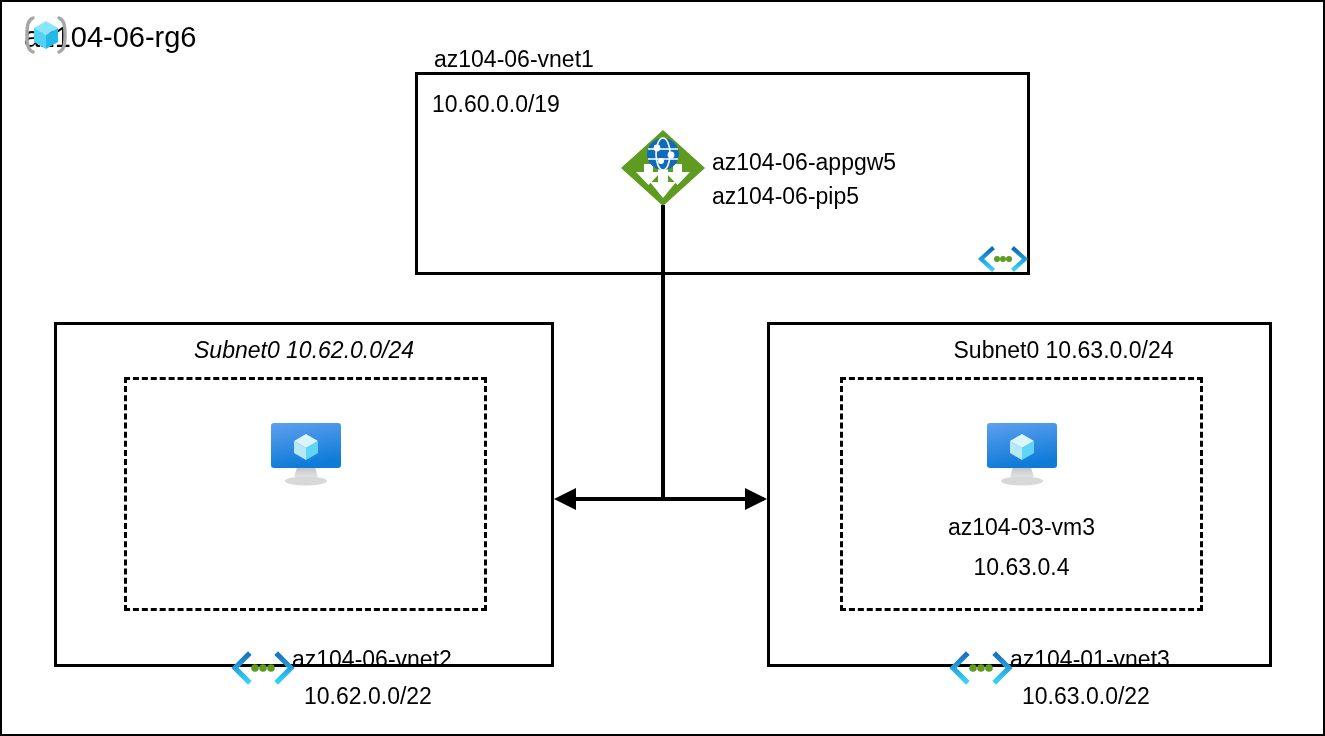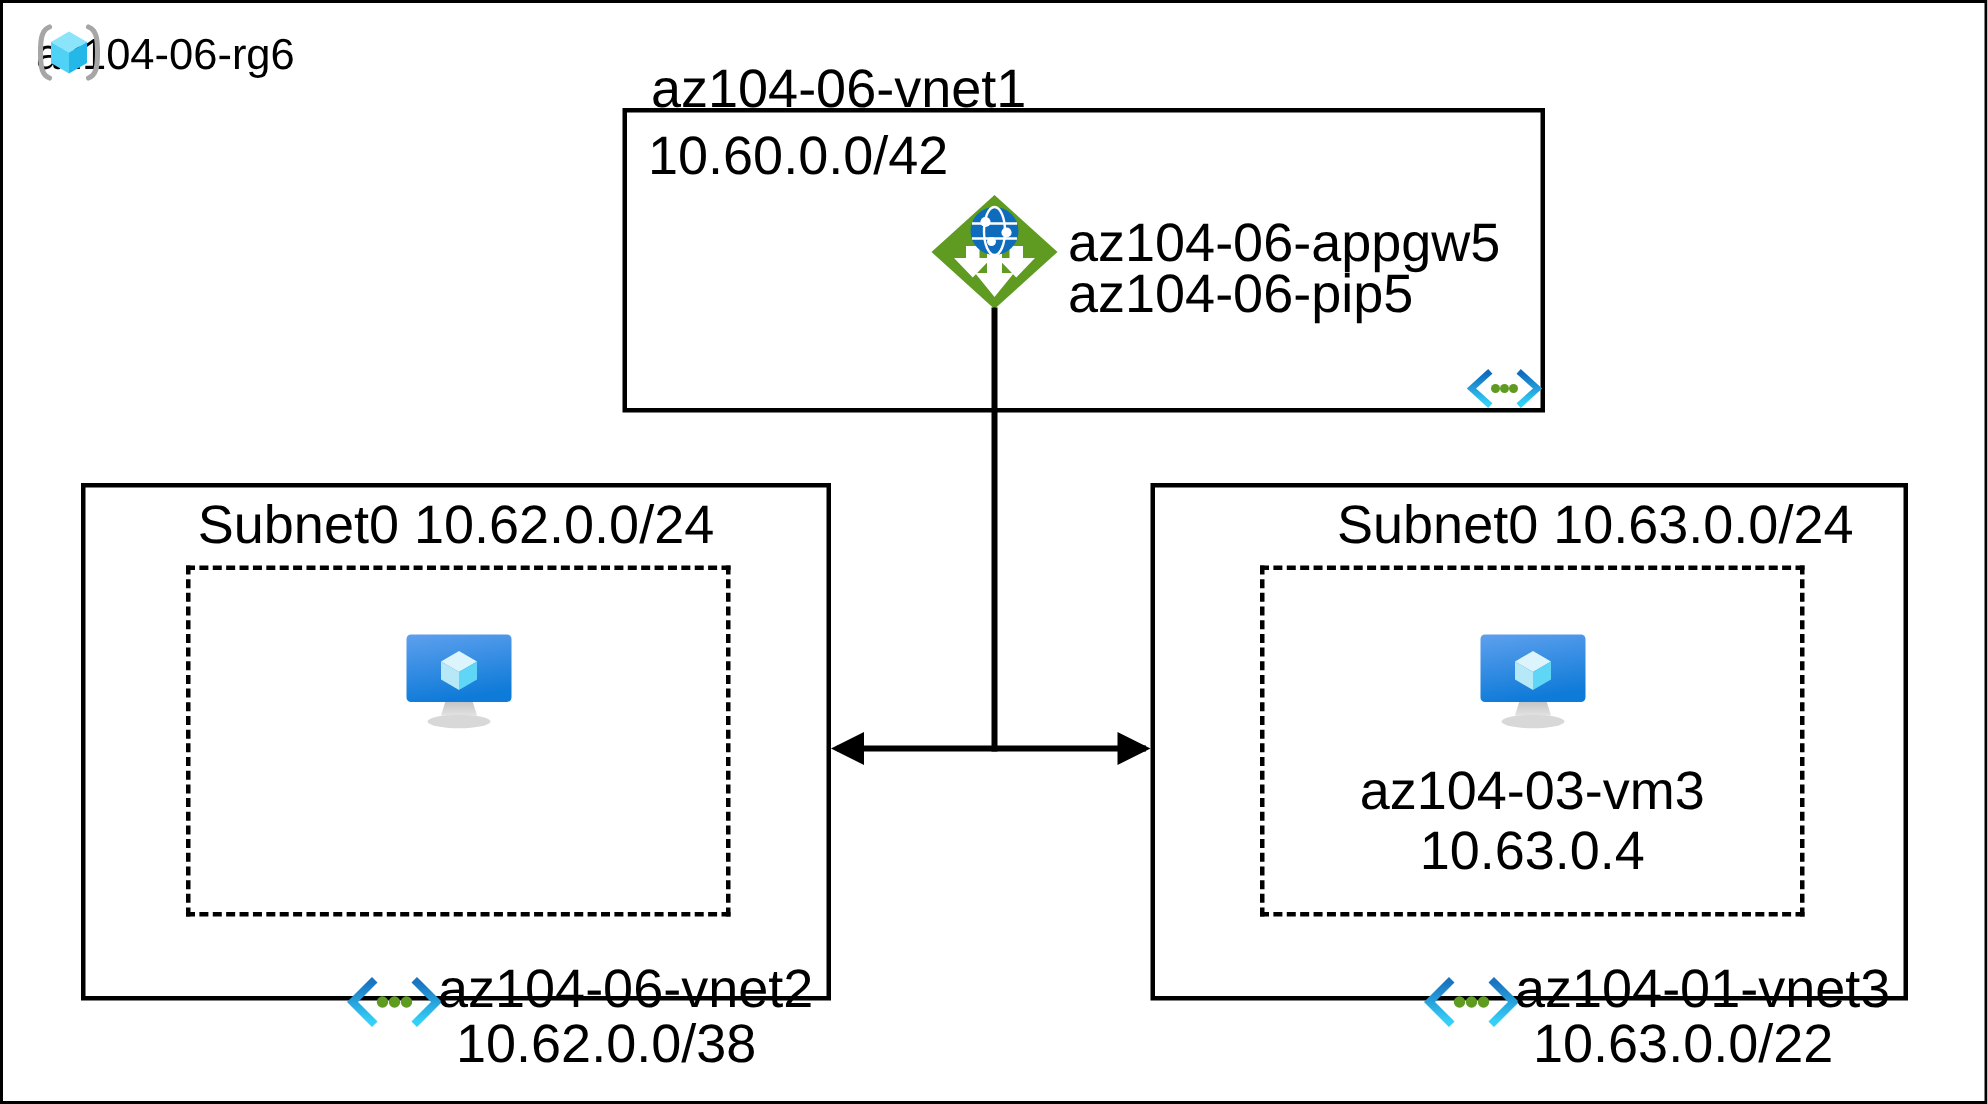--- a/index.html
+++ b/index.html
@@ -27,21 +27,21 @@
     background: transparent;
   }
   .dashed-box {
     position: absolute;
     border: 3px dashed #000000;
     box-sizing: border-box;
     background: transparent;
   }
   .label {
     position: absolute;
-    font-size: 36px;
+    font-size: 23px;
     line-height: 34px;
     color: #000000;
     white-space: nowrap;
   }
   .label.center {
     text-align: center;
   }
   .rule {
     position: absolute;
     background: #000000;
@@ -110,21 +110,21 @@
         <polygon points="22,8 34,15 22,22 10,15" fill="#8BE4FA"></polygon>
         <polygon points="10,15 22,22 22,36 10,29" fill="#4FD2F5"></polygon>
         <polygon points="34,15 22,22 22,36 34,29" fill="#23B8E8"></polygon>
       </svg>
     </span>
     <span class="rg-title">az104-06-rg6</span>
   </div>
 
   <div class="label" style="left:432px; top:40px;">az104-06-vnet1</div>
   <div class="box" style="left:413px; top:70px; width:615px; height:203px;"></div>
-  <div class="label" style="left:430px; top:85px;">10.60.0.0/42</div>
+  <div class="label" style="left:430px; top:85px;">10.60.0.0/19</div>
 
   <div class="icon" style="left:617px; top:126px;">
     <svg width="88" height="80" viewBox="0 0 88 80">
       <polygon points="44,2 86,40 44,78 2,40" fill="#5E9B20"></polygon>
 
       <path d="M34 44 L34 36 L25 36 L25 44 L17 44 L29.5 57 L42 44 Z" fill="#ffffff"></path>
 
       <path d="M54 44 L54 36 L63 36 L63 44 L71 44 L58.5 57 L46 44 Z" fill="#ffffff"></path>
 
       <path d="M39 30 L49 30 L49 54 L57 54 L44 70 L31 54 L39 54 Z" fill="#ffffff"></path>
@@ -155,21 +155,21 @@
       <circle cx="34" cy="14" r="3" fill="#5E9B20"></circle>
     </svg>
   </div>
 
   <div class="rule" id="vline"></div>
   <div class="rule" id="hline"></div>
   <div class="arrowhead" id="arrow-left"></div>
   <div class="arrowhead" id="arrow-right"></div>
 
   <div class="box" style="left:52px; top:320px; width:500px; height:345px;"></div>
-  <div class="label center" style="left:52px; top:331px; width:500px;">Subnet0 10.62.0.0/24</div>
+  <div class="label center" style="left:52px; top:331px; width:500px;font-style:italic;">Subnet0 10.62.0.0/24</div>
   <div class="dashed-box" style="left:122px; top:375px; width:363px; height:234px;"></div>
 
   <div class="icon" style="left:263px; top:415px;">
     <svg width="82" height="72" viewBox="0 0 82 72">
       <defs>
         <linearGradient id="mon2" x1="0" y1="0" x2="0.25" y2="1">
           <stop offset="0%" stop-color="#5EA0EE"></stop>
           <stop offset="100%" stop-color="#0F7BD8"></stop>
         </linearGradient>
         <linearGradient id="stand2" x1="0" y1="0" x2="0" y2="1">
@@ -195,21 +195,21 @@
         </linearGradient>
       </defs>
       <path d="M21 5 L8 18 L21 31" fill="none" stroke="url(#vgrad2)" stroke-width="5.2" stroke-linecap="square"></path>
       <path d="M51 5 L64 18 L51 31" fill="none" stroke="url(#vgrad2)" stroke-width="5.2" stroke-linecap="square"></path>
       <circle cx="28" cy="18" r="3.8" fill="#5E9B20"></circle>
       <circle cx="36" cy="18" r="3.8" fill="#5E9B20"></circle>
       <circle cx="44" cy="18" r="3.8" fill="#5E9B20"></circle>
     </svg>
   </div>
   <div class="label" style="left:290px; top:640px;text-align:center;">az104-06-vnet2</div>
-  <div class="label" style="left:302px; top:677px;">10.62.0.0/38</div>
+  <div class="label" style="left:302px; top:677px;">10.62.0.0/22</div>
 
   <div class="box" style="left:765px; top:320px; width:505px; height:345px;"></div>
   <div class="label center" style="left:809px; top:331px; width:505px;">Subnet0 10.63.0.0/24</div>
   <div class="dashed-box" style="left:838px; top:375px; width:363px; height:234px;"></div>
 
   <div class="icon" style="left:979px; top:415px;">
     <svg width="82" height="72" viewBox="0 0 82 72">
       <defs>
         <linearGradient id="mon3" x1="0" y1="0" x2="0.25" y2="1">
           <stop offset="0%" stop-color="#5EA0EE"></stop>

